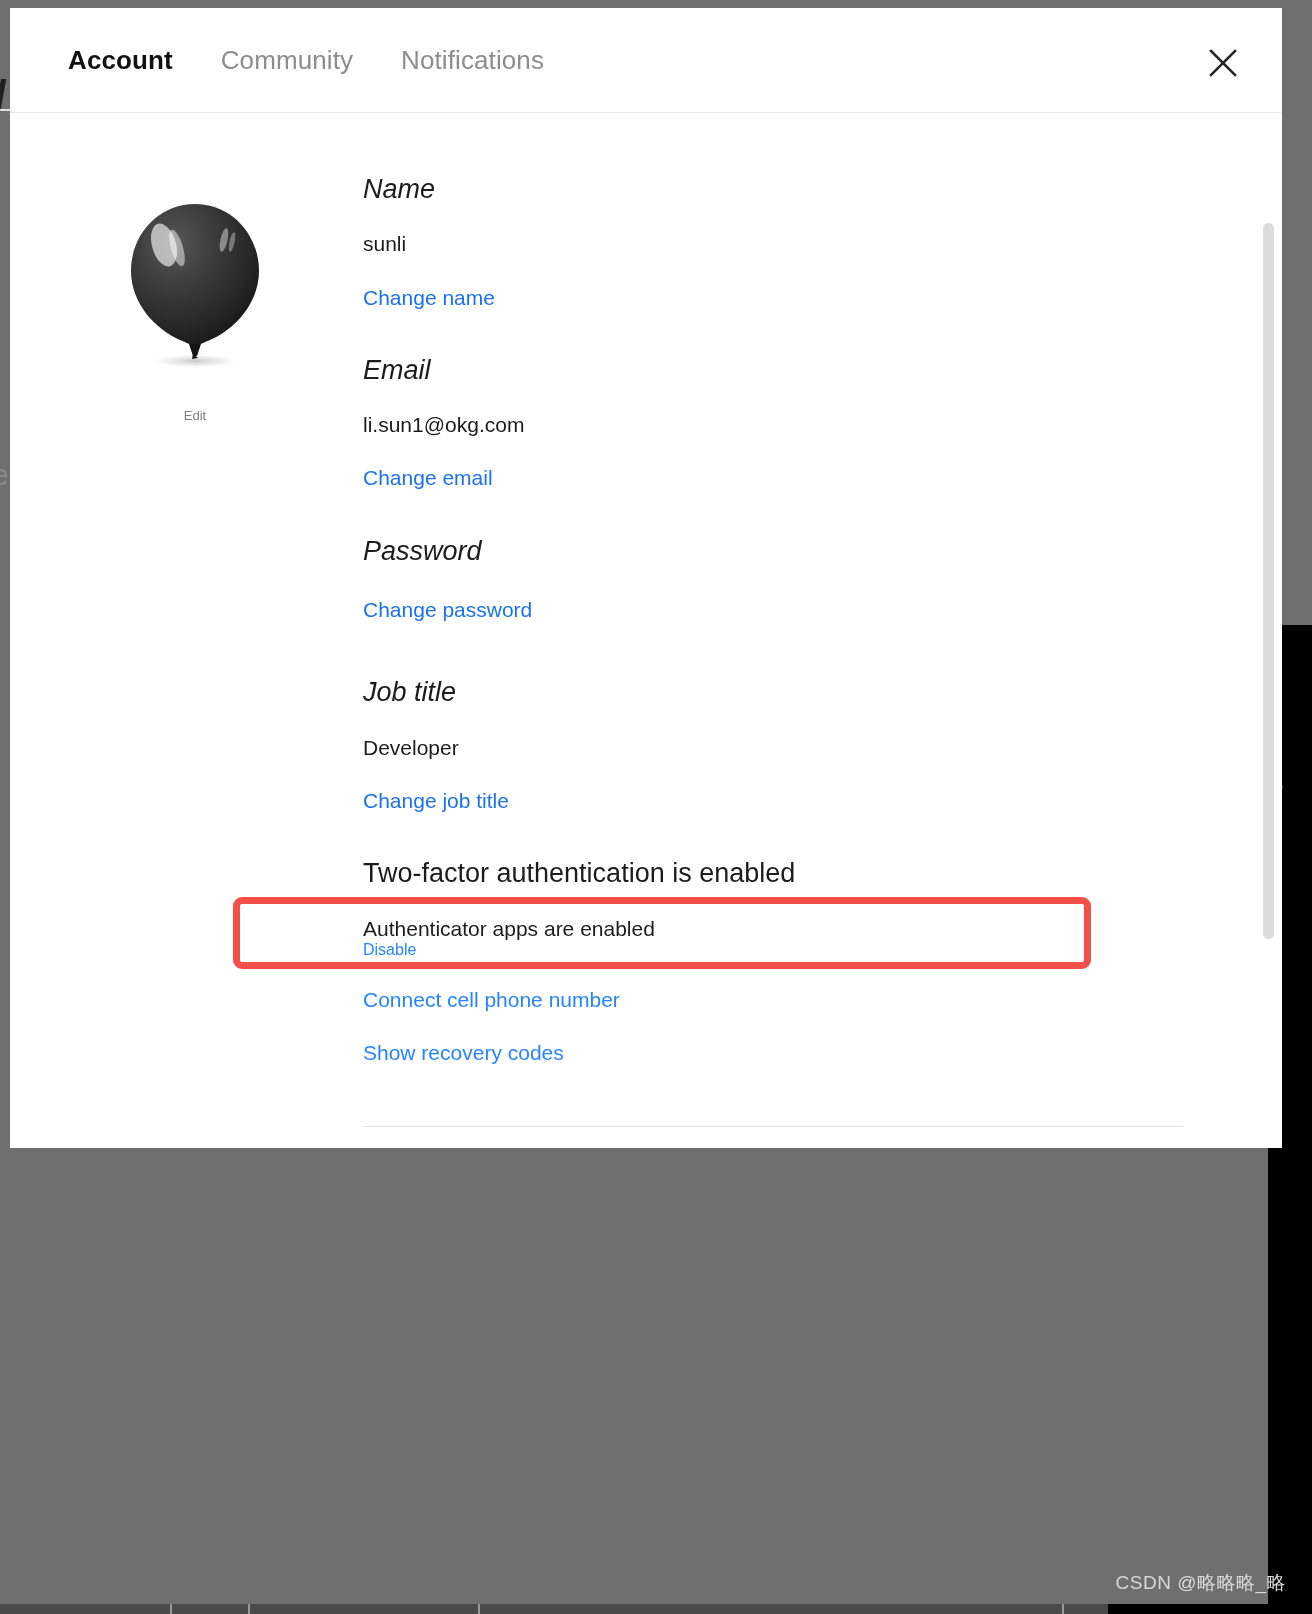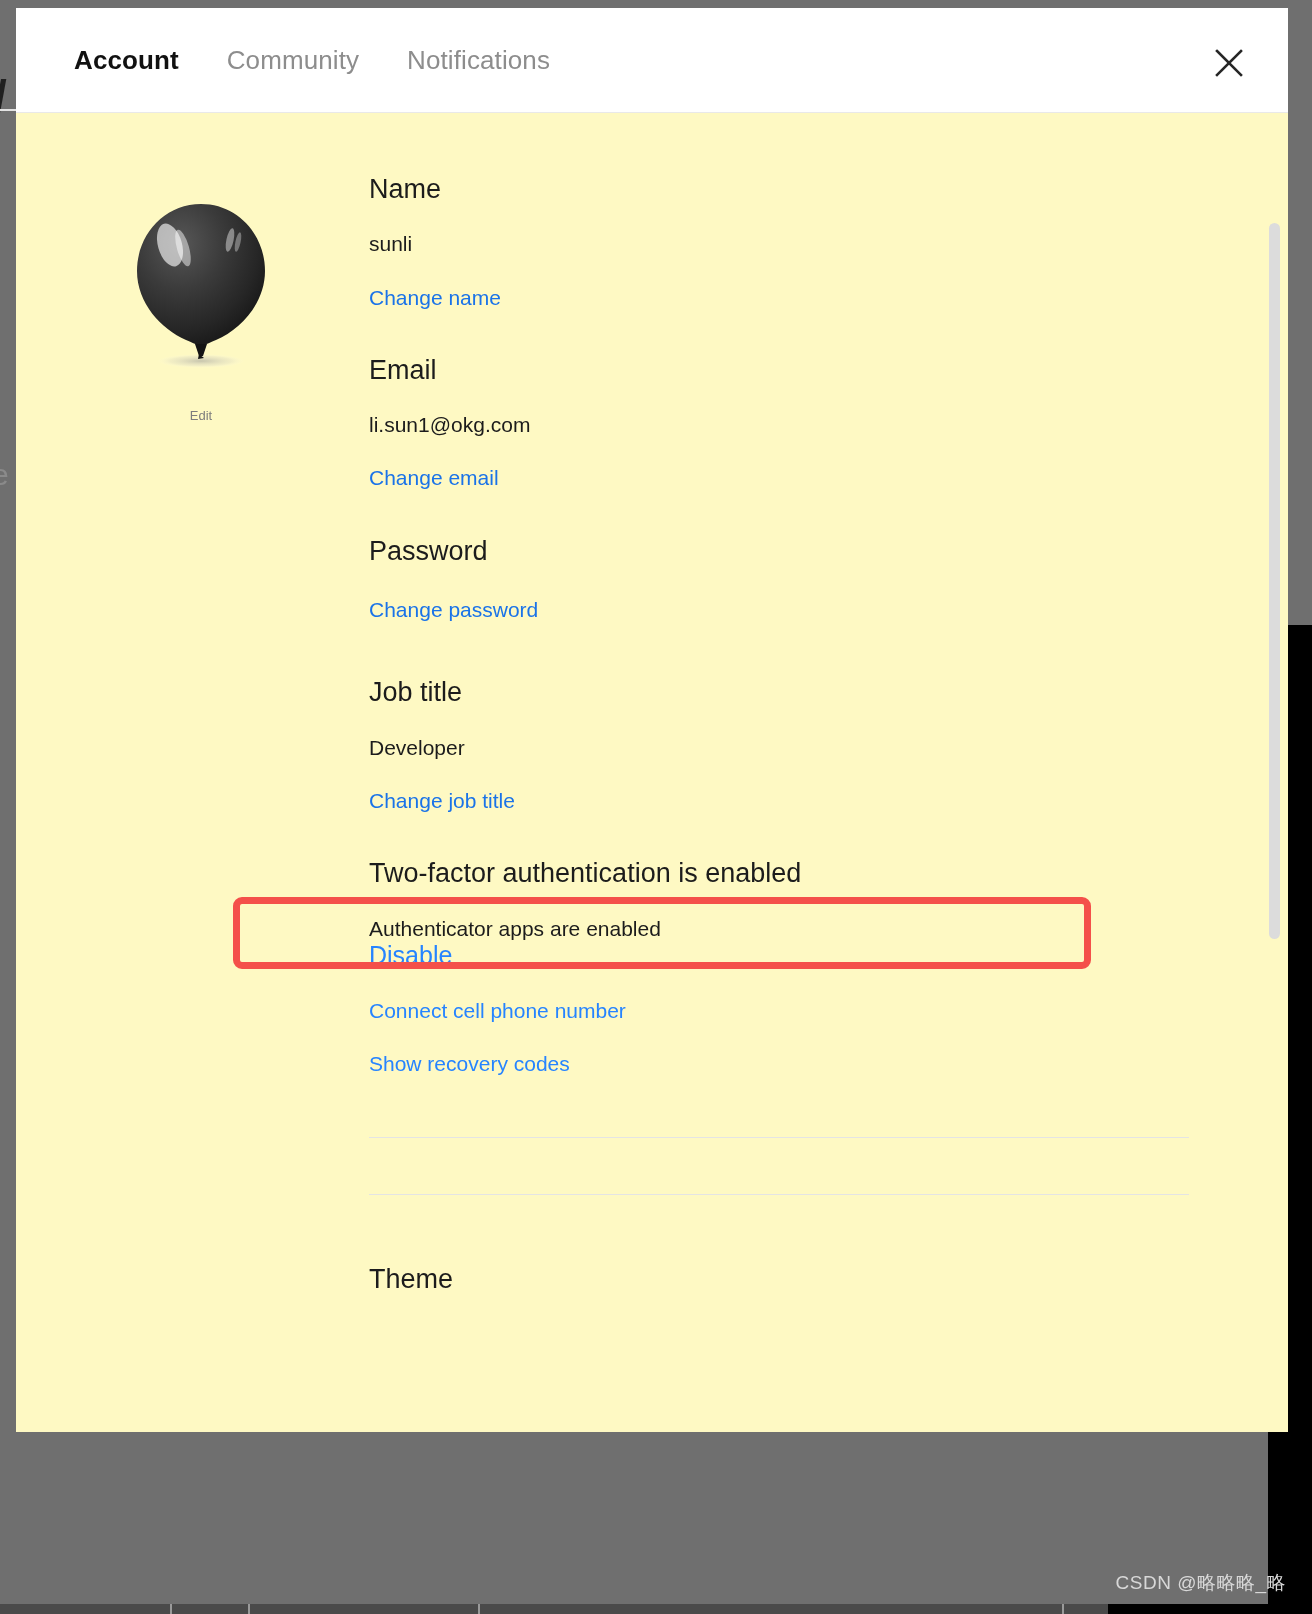--- a/index.html
+++ b/index.html
@@ -91,25 +91,25 @@
     width: 22px;
     height: 22px;
     color: #4d4d4d;
     font-size: 19px;
     line-height: 22px;
   }
 
   
   .modal {
     position: absolute;
-    left: 16px;
+    left: 10px;
     top: 8px;
     width: 1272px;
-    height: 1424px;
-    background: #fef9c3;
+    height: 1140px;
+    background: #ffffff;
     overflow: hidden;
   }
 
   .modal-header {
     position: relative;
     height: 104px;
     border-bottom: 1px solid #e9e9e9;
     background: #ffffff;
   }
   .tabs {
@@ -190,20 +190,21 @@
   }
 
   .field-block { margin-bottom: 46px; }
 
   .field-label {
     font-size: 27px;
     color: #1c1c1c;
     font-weight: 400;
     line-height: 1.2;
     margin: 0 0 26px 0;
+    font-style: italic;
   }
   .field-value {
     font-size: 21px;
     color: #1c1c1c;
     line-height: 1.2;
     margin: 0 0 28px 0;
   }
   .link {
     font-size: 21px;
     color: #1a73e8;
@@ -231,21 +232,21 @@
     align-items: baseline;
     justify-content: space-between;
     width: 818px;
     flex-direction: column;
   }
   .twofa-status {
     font-size: 21px;
     color: #1c1c1c;
   }
   .twofa-disable {
-    font-size: 25px;
+    font-size: 16px;
     color: #2684ff;
     cursor: pointer;
   }
 
   
   .highlight-box {
     position: absolute;
     left: 233px;
     top: 897px;
     width: 858px;

